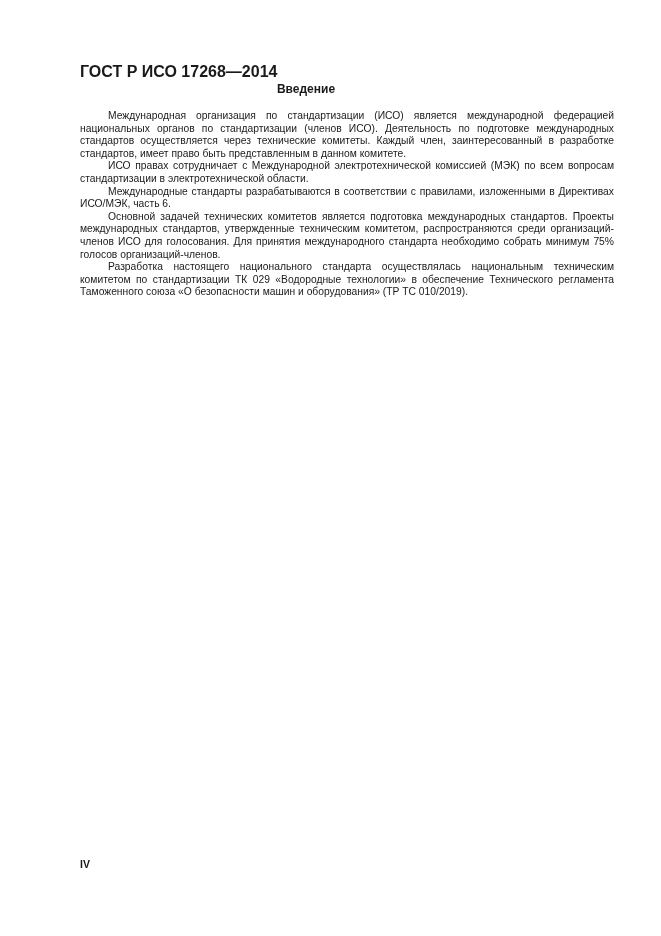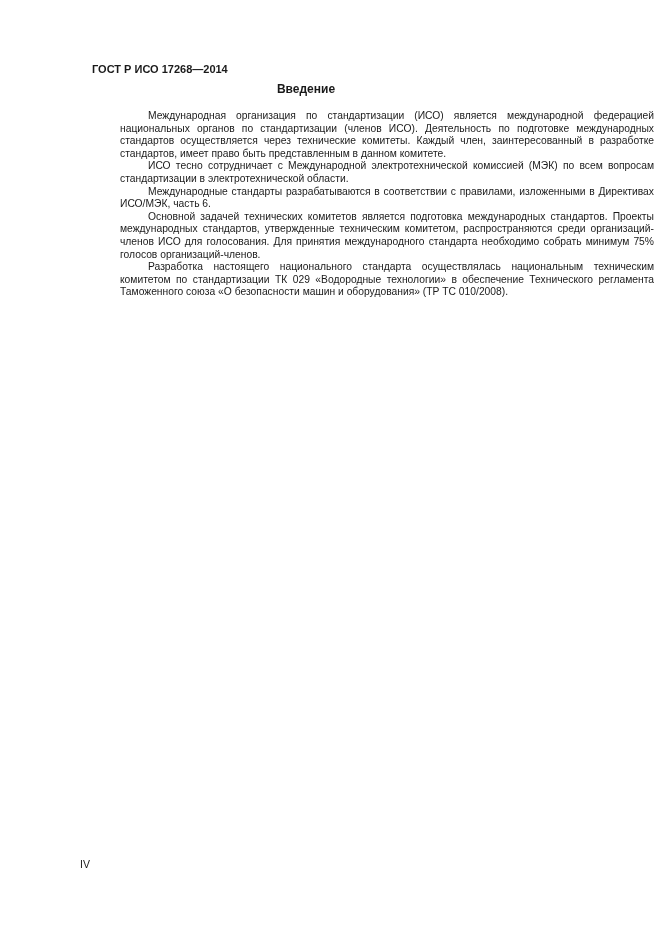--- a/index.html
+++ b/index.html
@@ -1,29 +1,29 @@
 <!DOCTYPE html>
 <html><head>
 <meta charset="utf-8">
 <style>
   html, body { margin: 0; padding: 0; background: #ffffff; }
   body { width: 661px; height: 936px; position: relative; overflow: hidden; font-family: "Liberation Sans", sans-serif; color: #1a1a1a; }
-  .header { position: absolute; left: 80px; top: 63px; font-size: 11px; font-weight: bold; margin-left: 12px; }
+  .header { position: absolute; left: 80px; top: 63px; font-size: 16px; font-weight: bold; }
   .title { position: absolute; left: 0; width: 612px; top: 82px; text-align: center; font-size: 12px; font-weight: bold; }
-  .body { position: absolute; left: 80px; top: 110px; width: 534px; font-size: 10.3px; line-height: 12.6px; margin-left: 40px; }
+  .body { position: absolute; left: 80px; top: 110px; width: 534px; font-size: 10.3px; line-height: 12.6px; }
   .para { margin: 0; text-align: justify; text-indent: 28px; }
-  .pagenum { position: absolute; left: 80px; top: 858px; font-size: 10.5px; }
+  .pagenum { position: absolute; left: 80px; top: 858px; font-size: 10.5px; font-weight: bold; }
 </style>
 </head>
 <body>
 
 <div class="header">ГОСТ Р ИСО 17268—2014</div>
 <div class="title">Введение</div>
 
 <div class="body">
   <p class="para">Международная организация по стандартизации (ИСО) является международной федерацией национальных органов по стандартизации (членов ИСО). Деятельность по подготовке международных стандартов осуществляется через технические комитеты. Каждый член, заинтересованный в разработке стандартов, имеет право быть представленным в данном комитете.</p>
-  <p class="para">ИСО тесно сотрудничает с Международной электротехнической комиссией (МЭК) по всем вопросам стандартизации в электротехнической области.</p>
+  <p class="para">ИСО правах сотрудничает с Международной электротехнической комиссией (МЭК) по всем вопросам стандартизации в электротехнической области.</p>
   <p class="para">Международные стандарты разрабатываются в соответствии с правилами, изложенными в Директивах ИСО/МЭК, часть 6.</p>
   <p class="para">Основной задачей технических комитетов является подготовка международных стандартов. Проекты международных стандартов, утвержденные техническим комитетом, распространяются среди организаций-членов ИСО для  голосования. Для принятия международного стандарта необходимо собрать минимум 75% голосов организаций-членов.</p>
-  <p class="para">Разработка настоящего национального стандарта осуществлялась национальным техническим комитетом по стандартизации ТК 029 «Водородные технологии» в обеспечение  Технического регламента Таможенного союза «О безопасности машин и оборудования» (ТР ТС 010/2008).</p>
+  <p class="para">Разработка настоящего национального стандарта осуществлялась национальным техническим комитетом по стандартизации ТК 029 «Водородные технологии» в обеспечение  Технического регламента Таможенного союза «О безопасности машин и оборудования» (ТР ТС 010/2019).</p>
 </div>
 
 <div class="pagenum">IV</div>
 
 </body></html>

